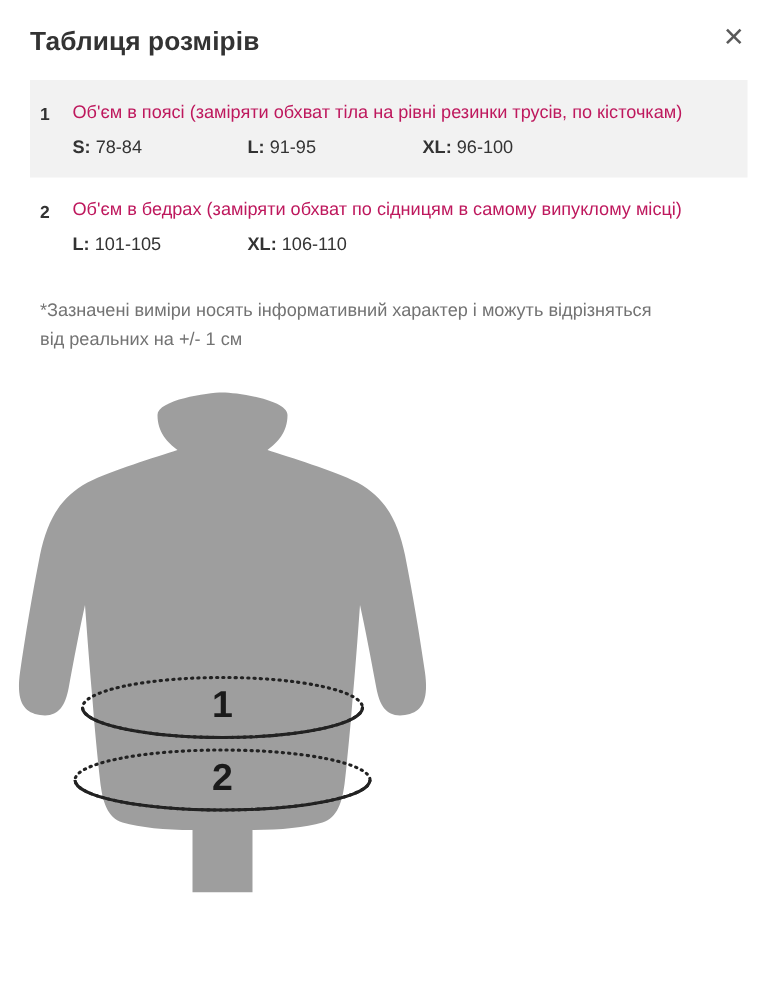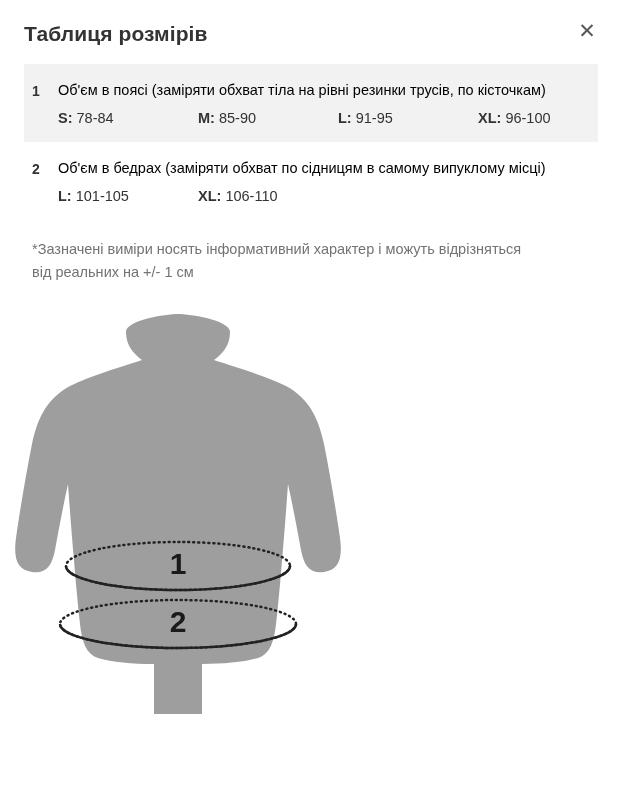--- a/index.html
+++ b/index.html
@@ -64,21 +64,21 @@
     color: #333333;
     padding-top: 3px;
     text-align: left;
   }
   .row-body {
     flex: 1 1 auto;
   }
   .row-desc {
     font-size: 14.5px;
     line-height: 1.45;
-    color: #000000;
+    color: #be185d;
     margin-bottom: 9px;
     max-width: 515px;
   }
   .sizes {
     display: flex;
     align-items: flex-start;
   }
   .size-cell {
     font-size: 14.5px;
     color: #333333;
@@ -115,21 +115,20 @@
   </div>
 
   <div class="rows">
 
     <div class="row shaded">
       <div class="row-index">1</div>
       <div class="row-body">
         <div class="row-desc">Об'єм в поясі (заміряти обхват тіла на рівні резинки трусів, по кісточкам)</div>
         <div class="sizes">
           <div class="size-cell"><span class="sz">S:</span> <span>78-84</span></div>
-          <div class="size-cell"><span class="sz">M:</span> <span>85-90</span></div>
           <div class="size-cell"><span class="sz">L:</span> <span>91-95</span></div>
           <div class="size-cell"><span class="sz">XL:</span> <span>96-100</span></div>
         </div>
       </div>
     </div>
 
     <div class="row">
       <div class="row-index">2</div>
       <div class="row-body">
         <div class="row-desc">Об'єм в бедрах (заміряти обхват по сідницям в самому випуклому місці)</div>

